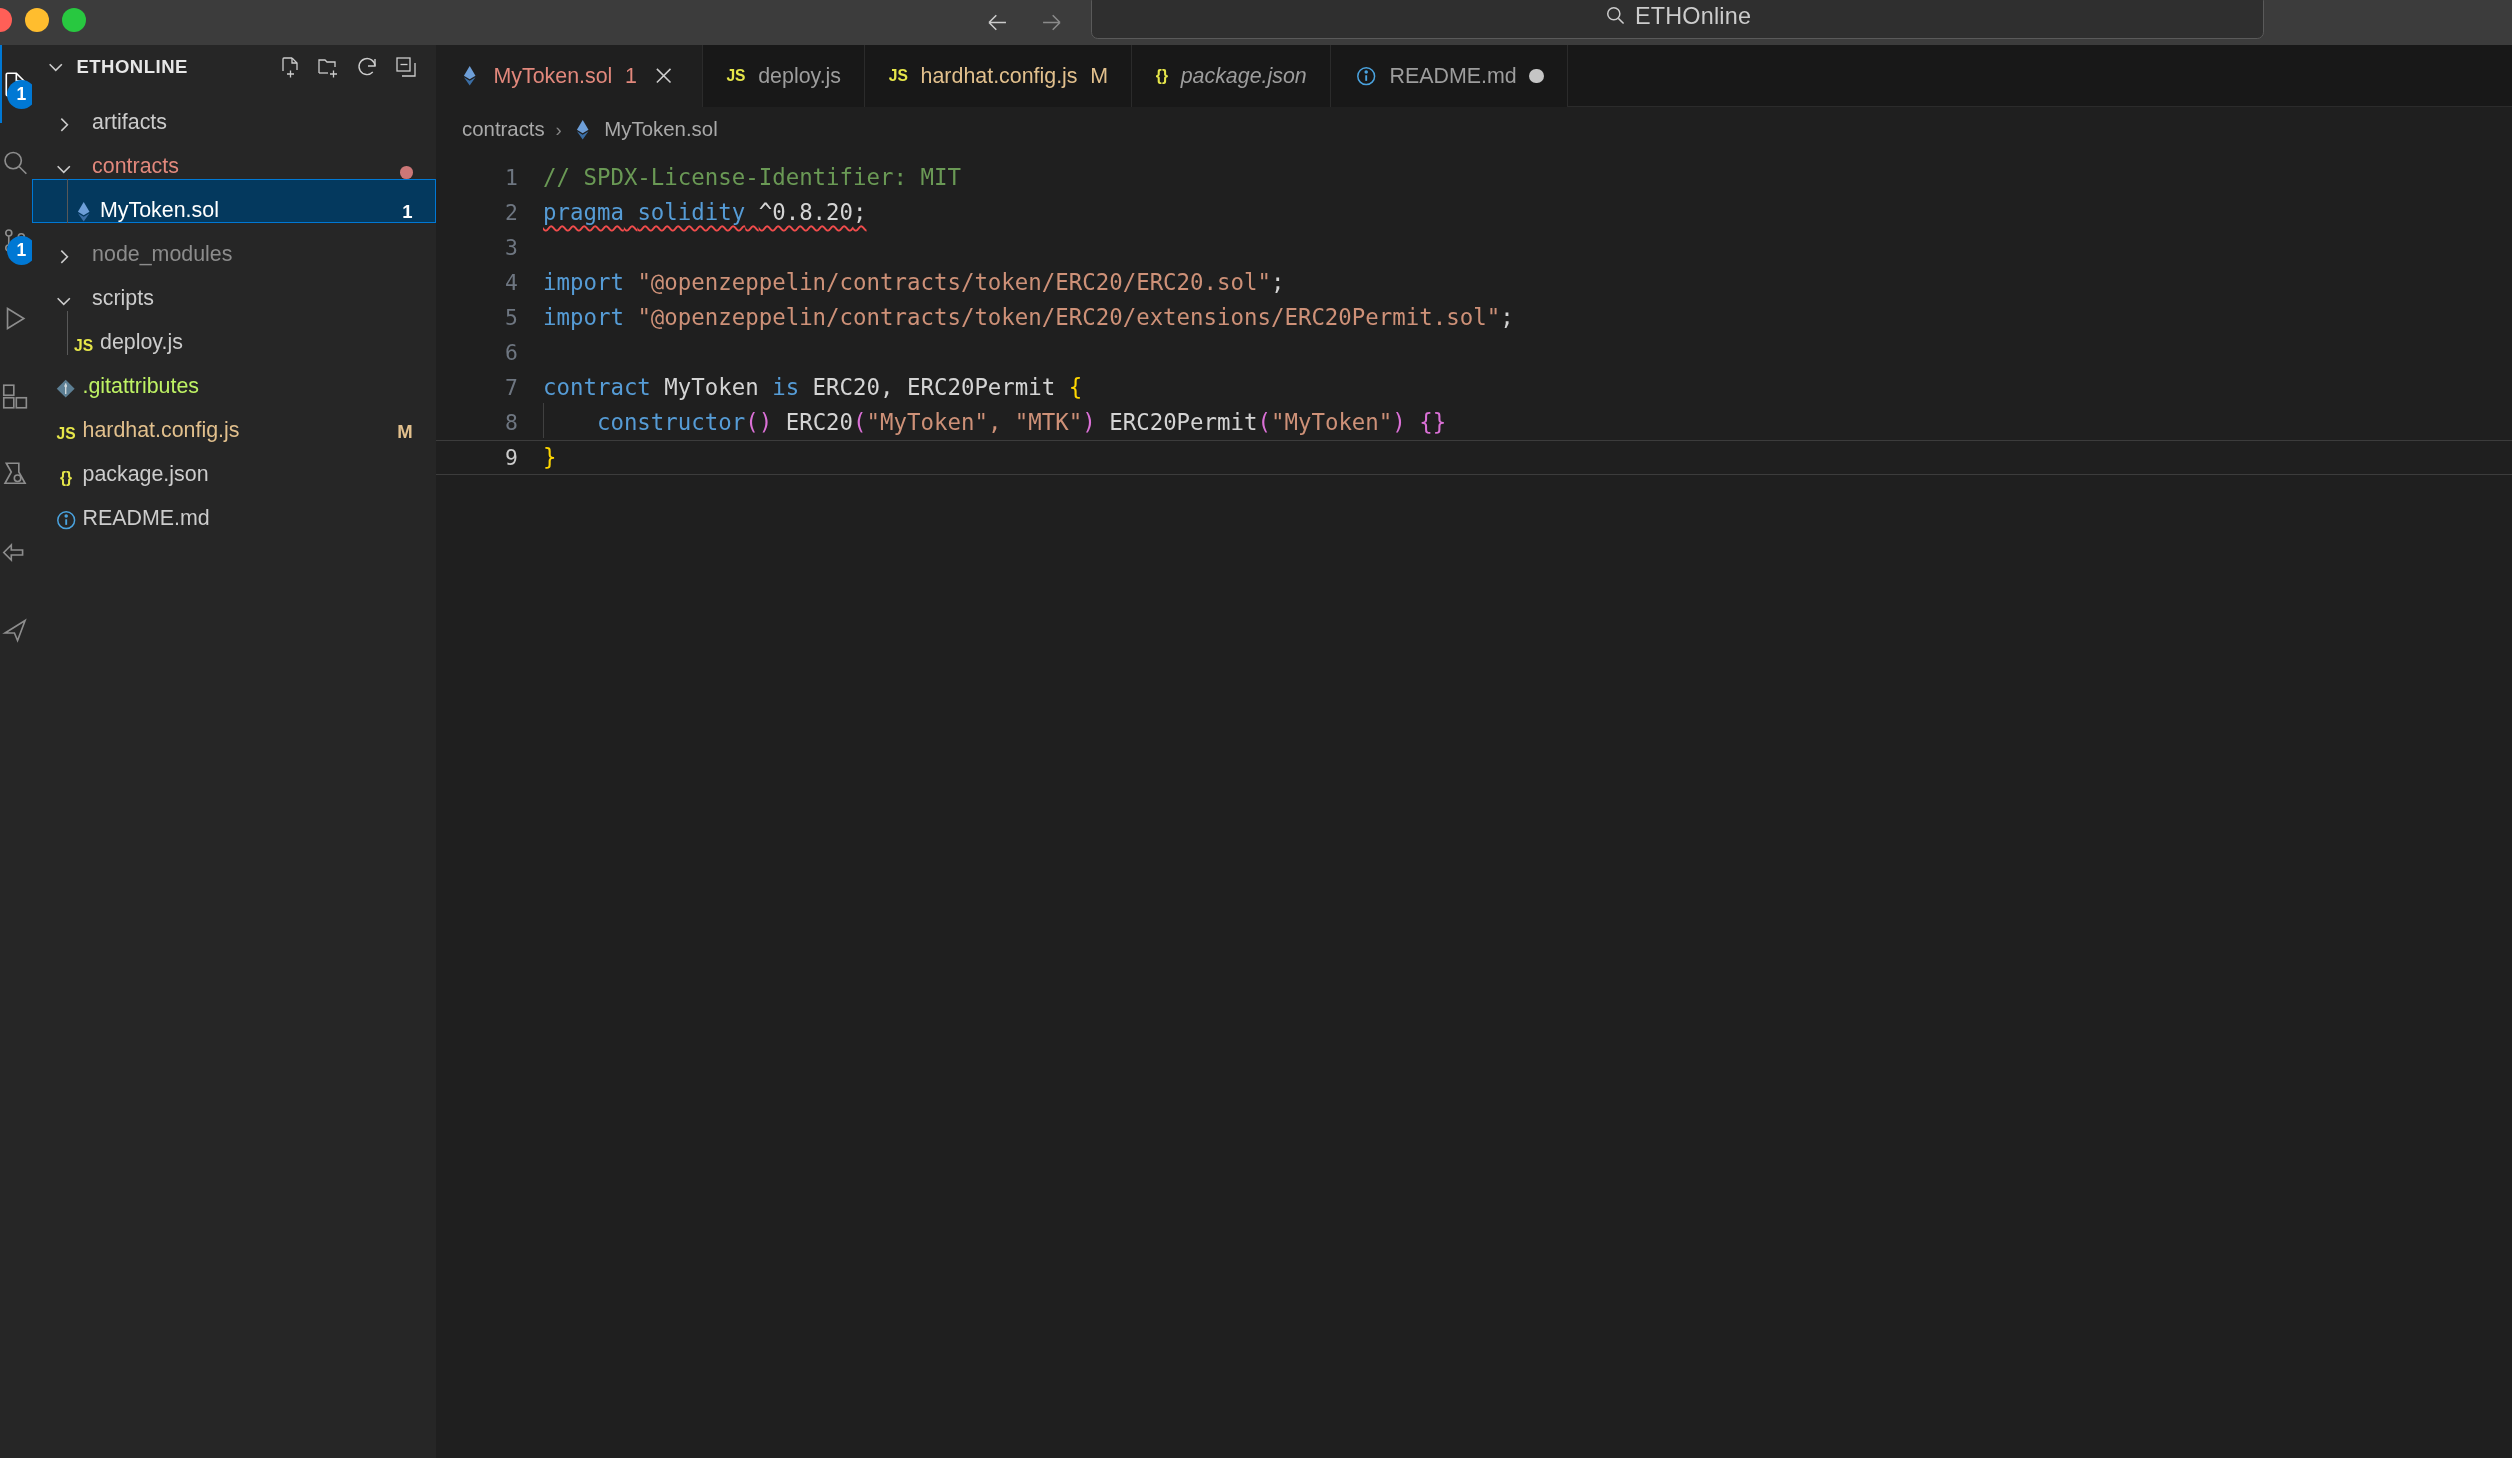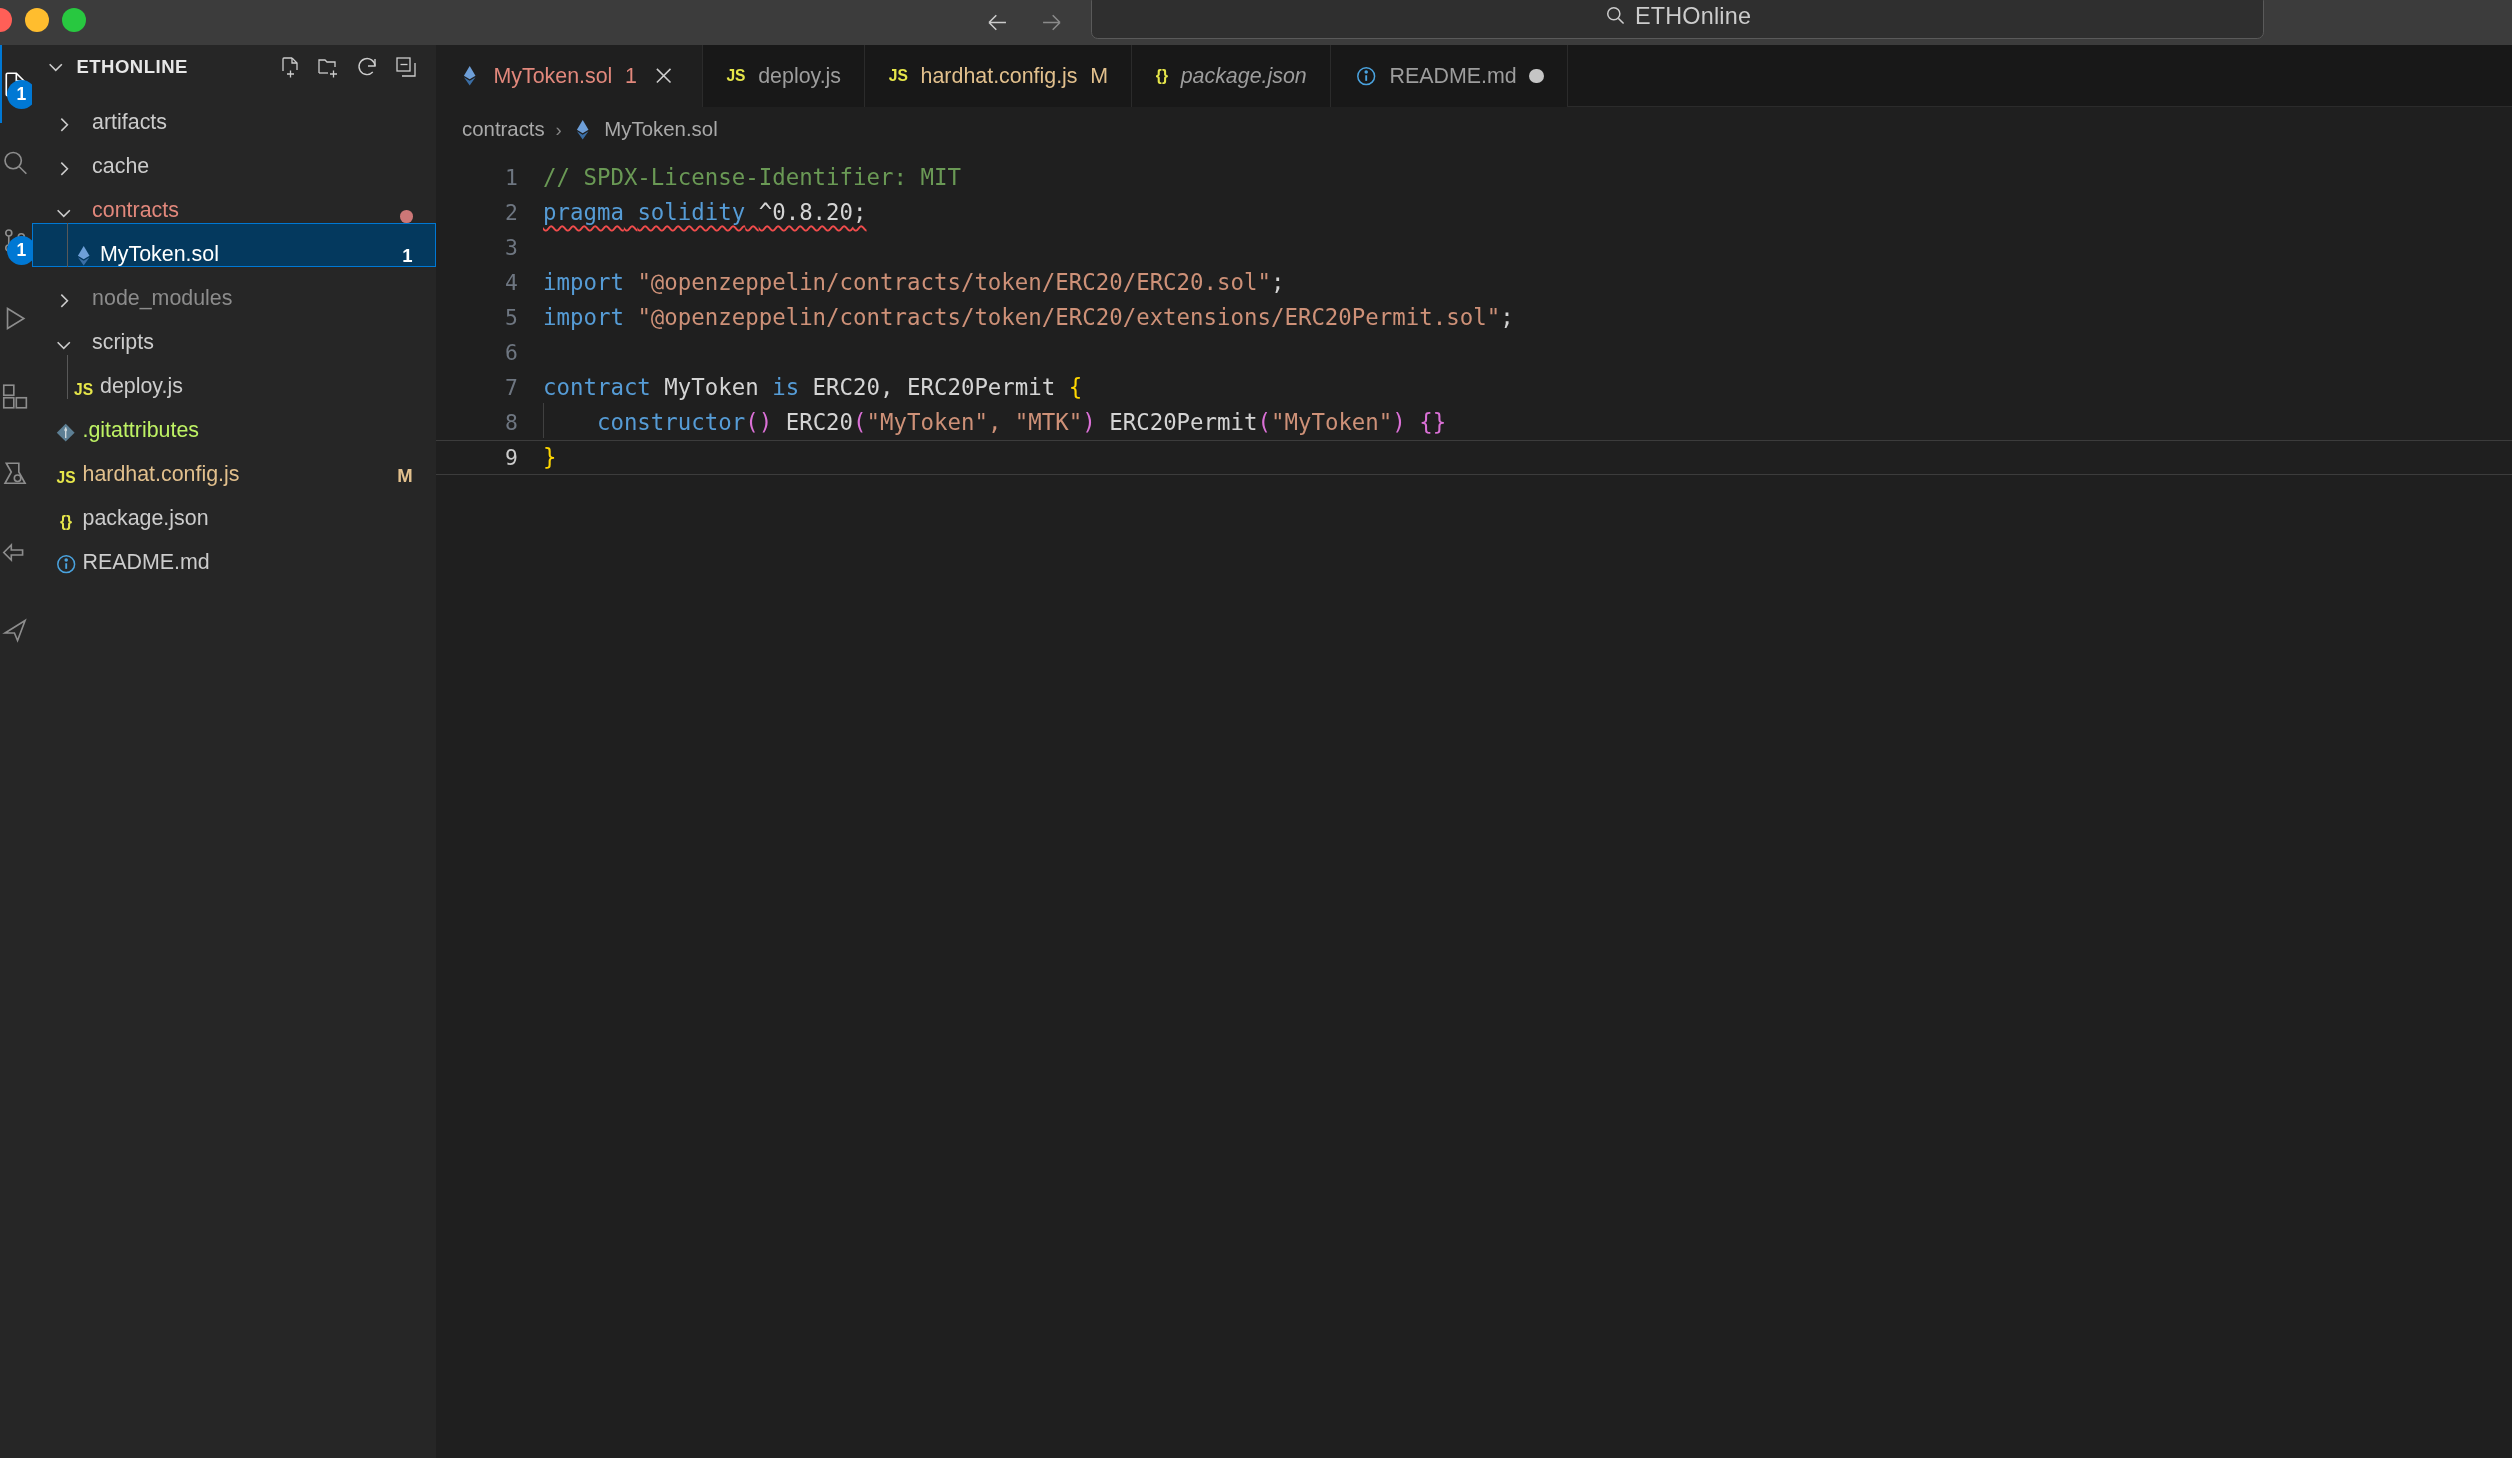--- a/index.html
+++ b/index.html
@@ -313,30 +313,20 @@
             <path d="M6 3l5 5-5 5"></path>
           </svg>
         </span>
         <span style="flex: 0 0 13.6px;"></span>
         <span class="lbl" style="color: rgb(204, 204, 204);">artifacts</span>
       </div>
       <div class="row">
         <span style="flex: 0 0 17.5px;"></span>
         <span class="chev" style="display: flex; align-items: center;">
           <svg width="19.5" height="19.5" viewBox="0 0 16 16" fill="none" stroke="#cccccc" stroke-width="1.3">
-            <path d="M6 3l5 5-5 5"></path>
-          </svg>
-        </span>
-        <span style="flex: 0 0 13.6px;"></span>
-        <span class="lbl" style="color: rgb(204, 204, 204);">cache</span>
-      </div>
-      <div class="row">
-        <span style="flex: 0 0 17.5px;"></span>
-        <span class="chev" style="display: flex; align-items: center;">
-          <svg width="19.5" height="19.5" viewBox="0 0 16 16" fill="none" stroke="#cccccc" stroke-width="1.3">
             <path d="M3 6l5 5 5-5"></path>
           </svg>
         </span>
         <span style="flex: 0 0 13.6px;"></span>
         <span class="lbl" style="color: rgb(226, 136, 124);">contracts</span>
         <span class="dot"></span>
       </div>
       <div class="row selected">
         <span class="indent-guide"></span>
         <span style="flex: 0 0 35px;"></span>

